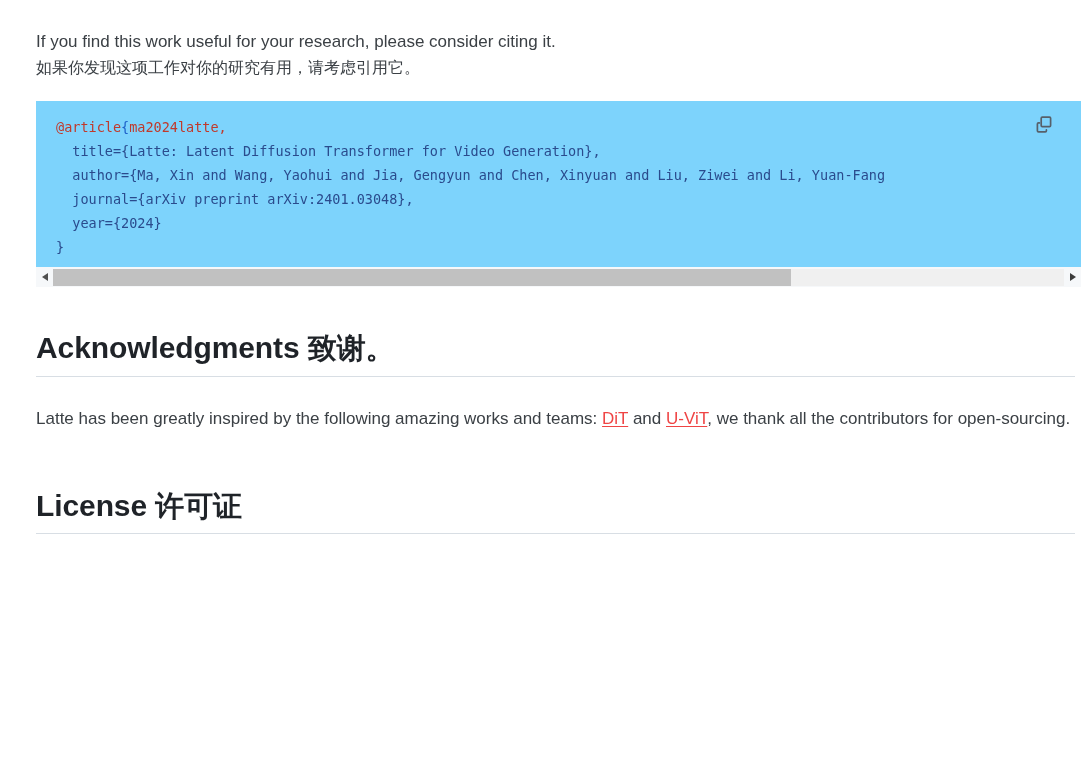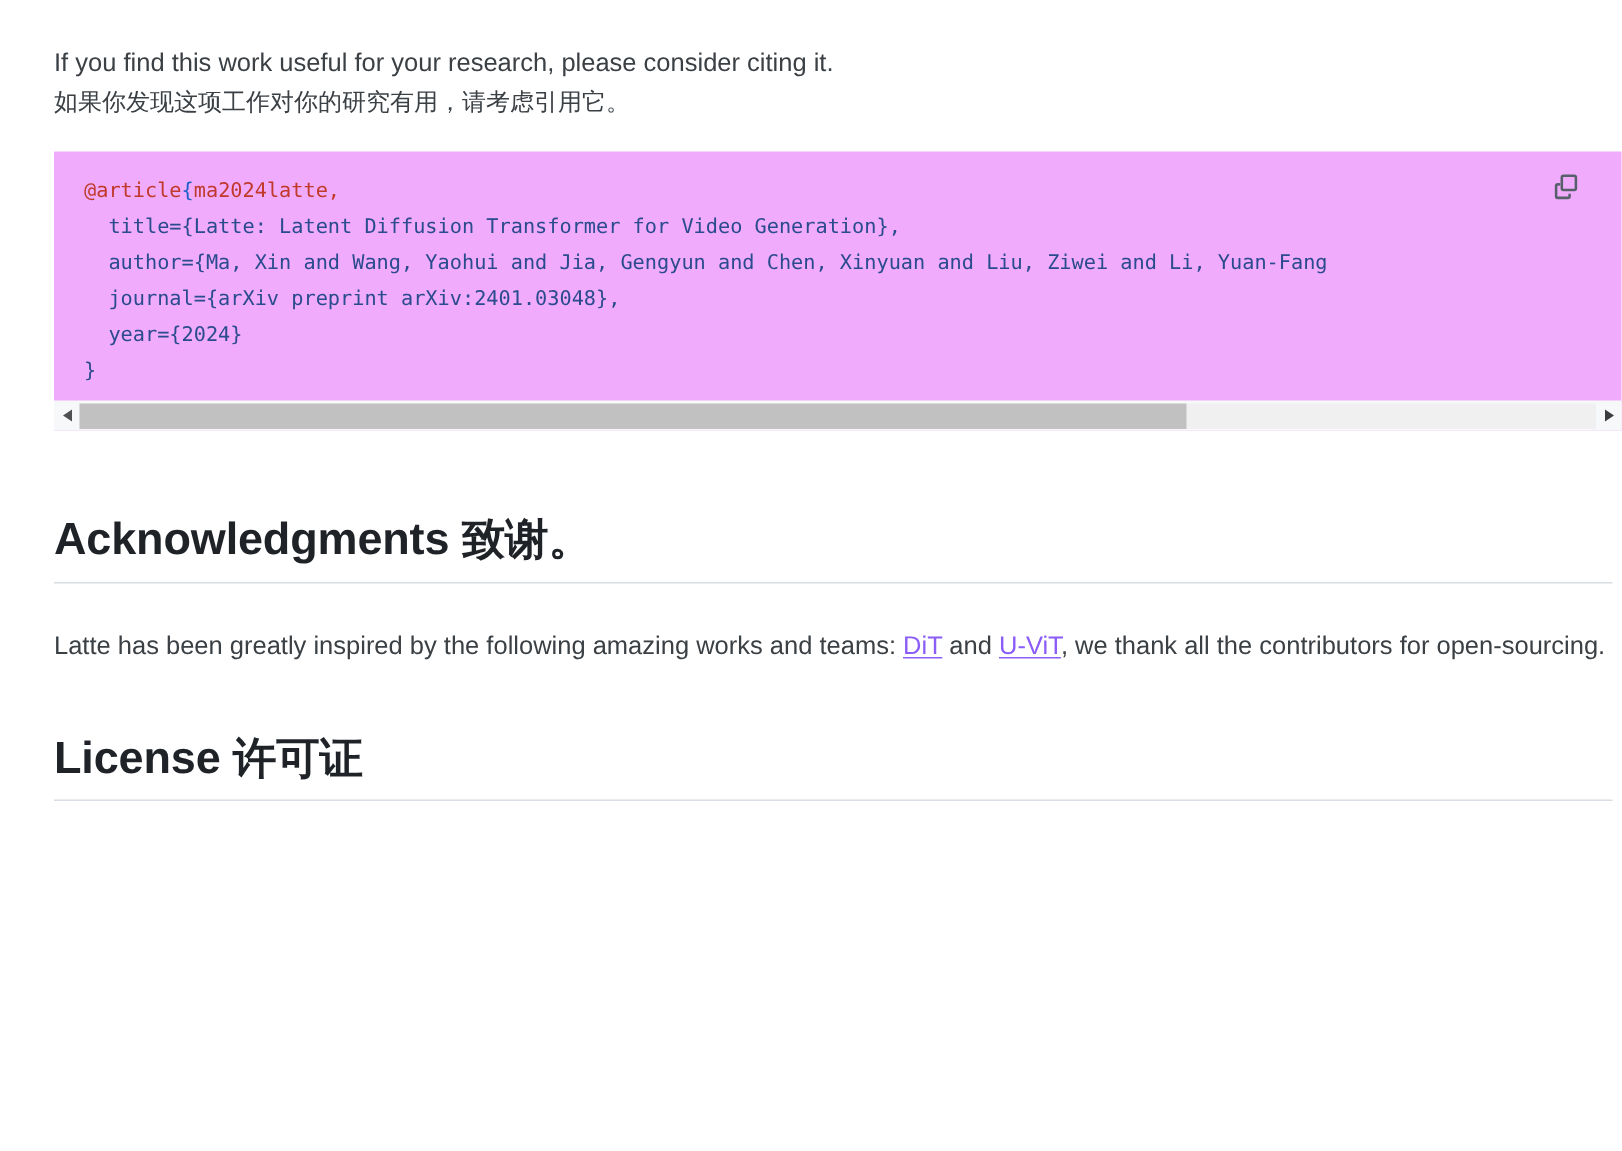--- a/index.html
+++ b/index.html
@@ -35,45 +35,45 @@
     padding: 0 0 9px 0;
     border-bottom: 1px solid #d8dee4;
   }
   .section-heading .cjk {
     font-family: "DejaVu Sans", "Liberation Sans", sans-serif;
     font-weight: 700;
     font-size: 29px;
   }
 
   #citation-heading { margin-top: 17px; }
-  #ack-heading { margin-top: 12px; }
-  #license-heading { margin-top: 4px; }
+  #ack-heading { margin-top: 0; }
+  #license-heading { margin-top: 16px; }
 
   
   p.body-text {
     font-size: 17px;
     line-height: 26px;
     color: #3b4045;
     margin: 0;
     font-weight: 400;
   }
   p.body-text .cjk {
     font-family: "DejaVu Sans", "Liberation Sans", sans-serif;
     font-size: 16px;
   }
   a.link {
-    color: #8b5cf6;
+    color: #ef4444;
     text-decoration: underline;
     text-underline-offset: 2px;
   }
 
   
   .code-wrap {
     position: relative;
-    background: #f0abfc;
+    background: #7dd3fc;
     margin-top: 20px;
     margin-right: 0;
     width: 1045px;
     box-sizing: border-box;
   }
   pre.code-block {
     margin: 0;
     padding: 14px 16px 8px 20px;
     font-family: "DejaVu Sans Mono", "Liberation Mono", monospace;
     font-size: 13.5px;

